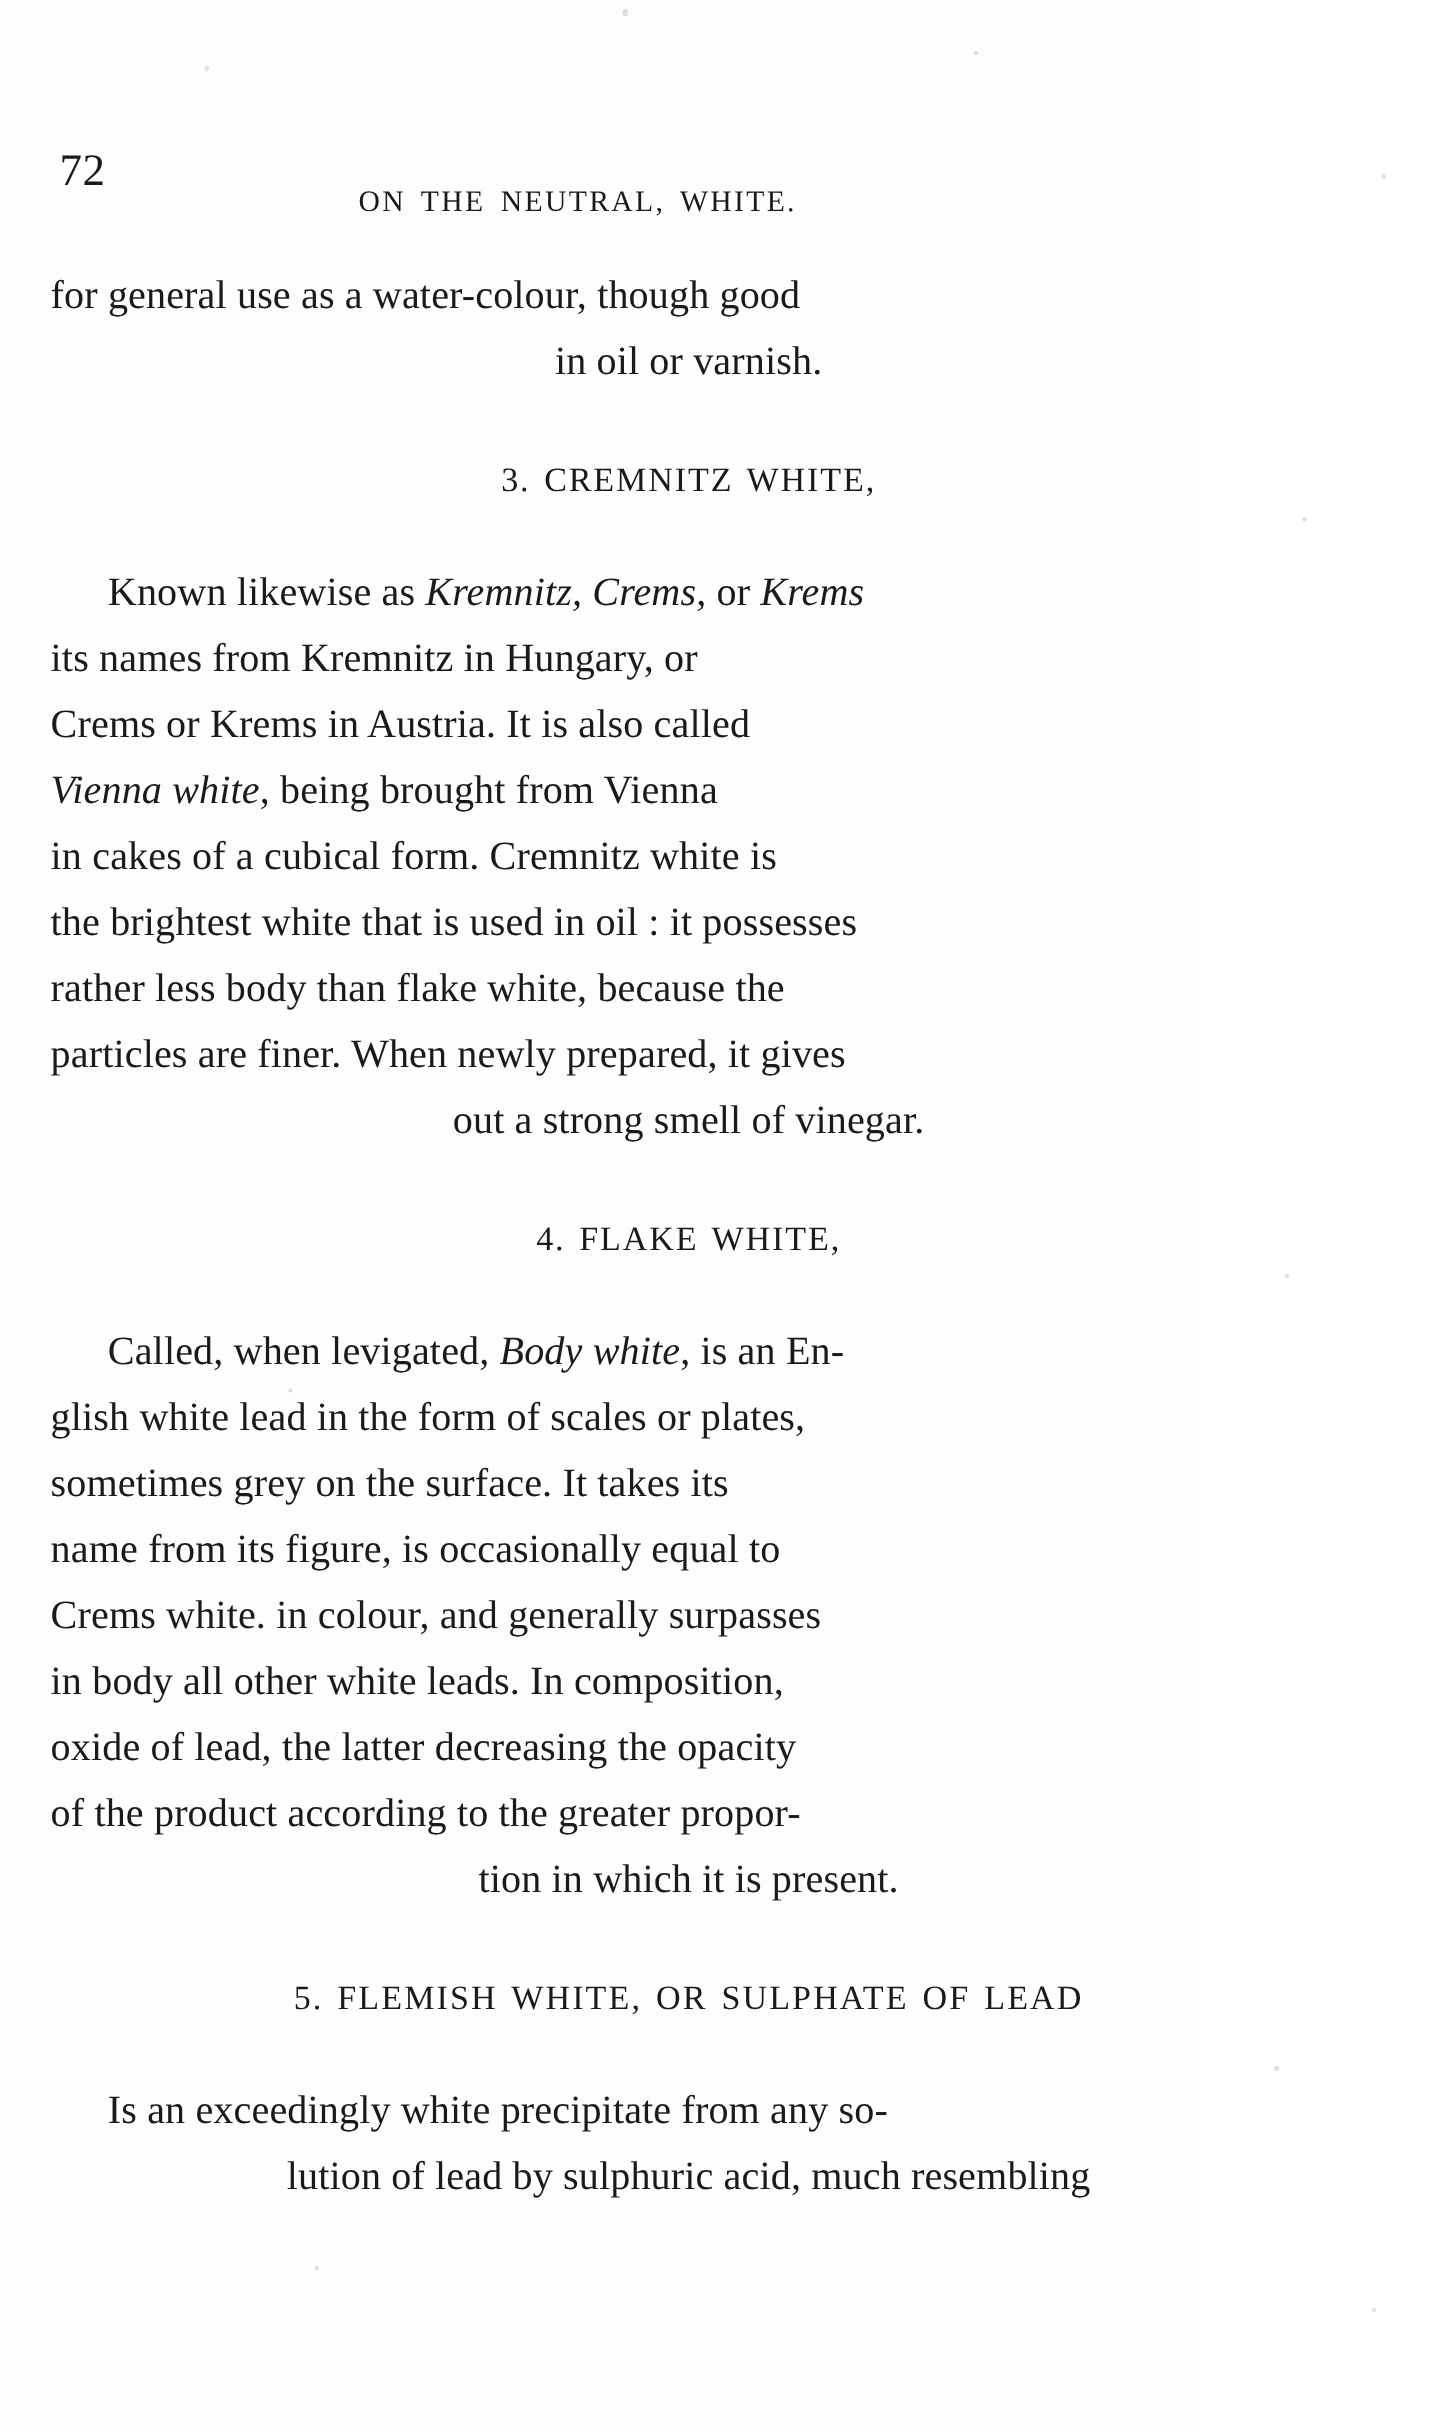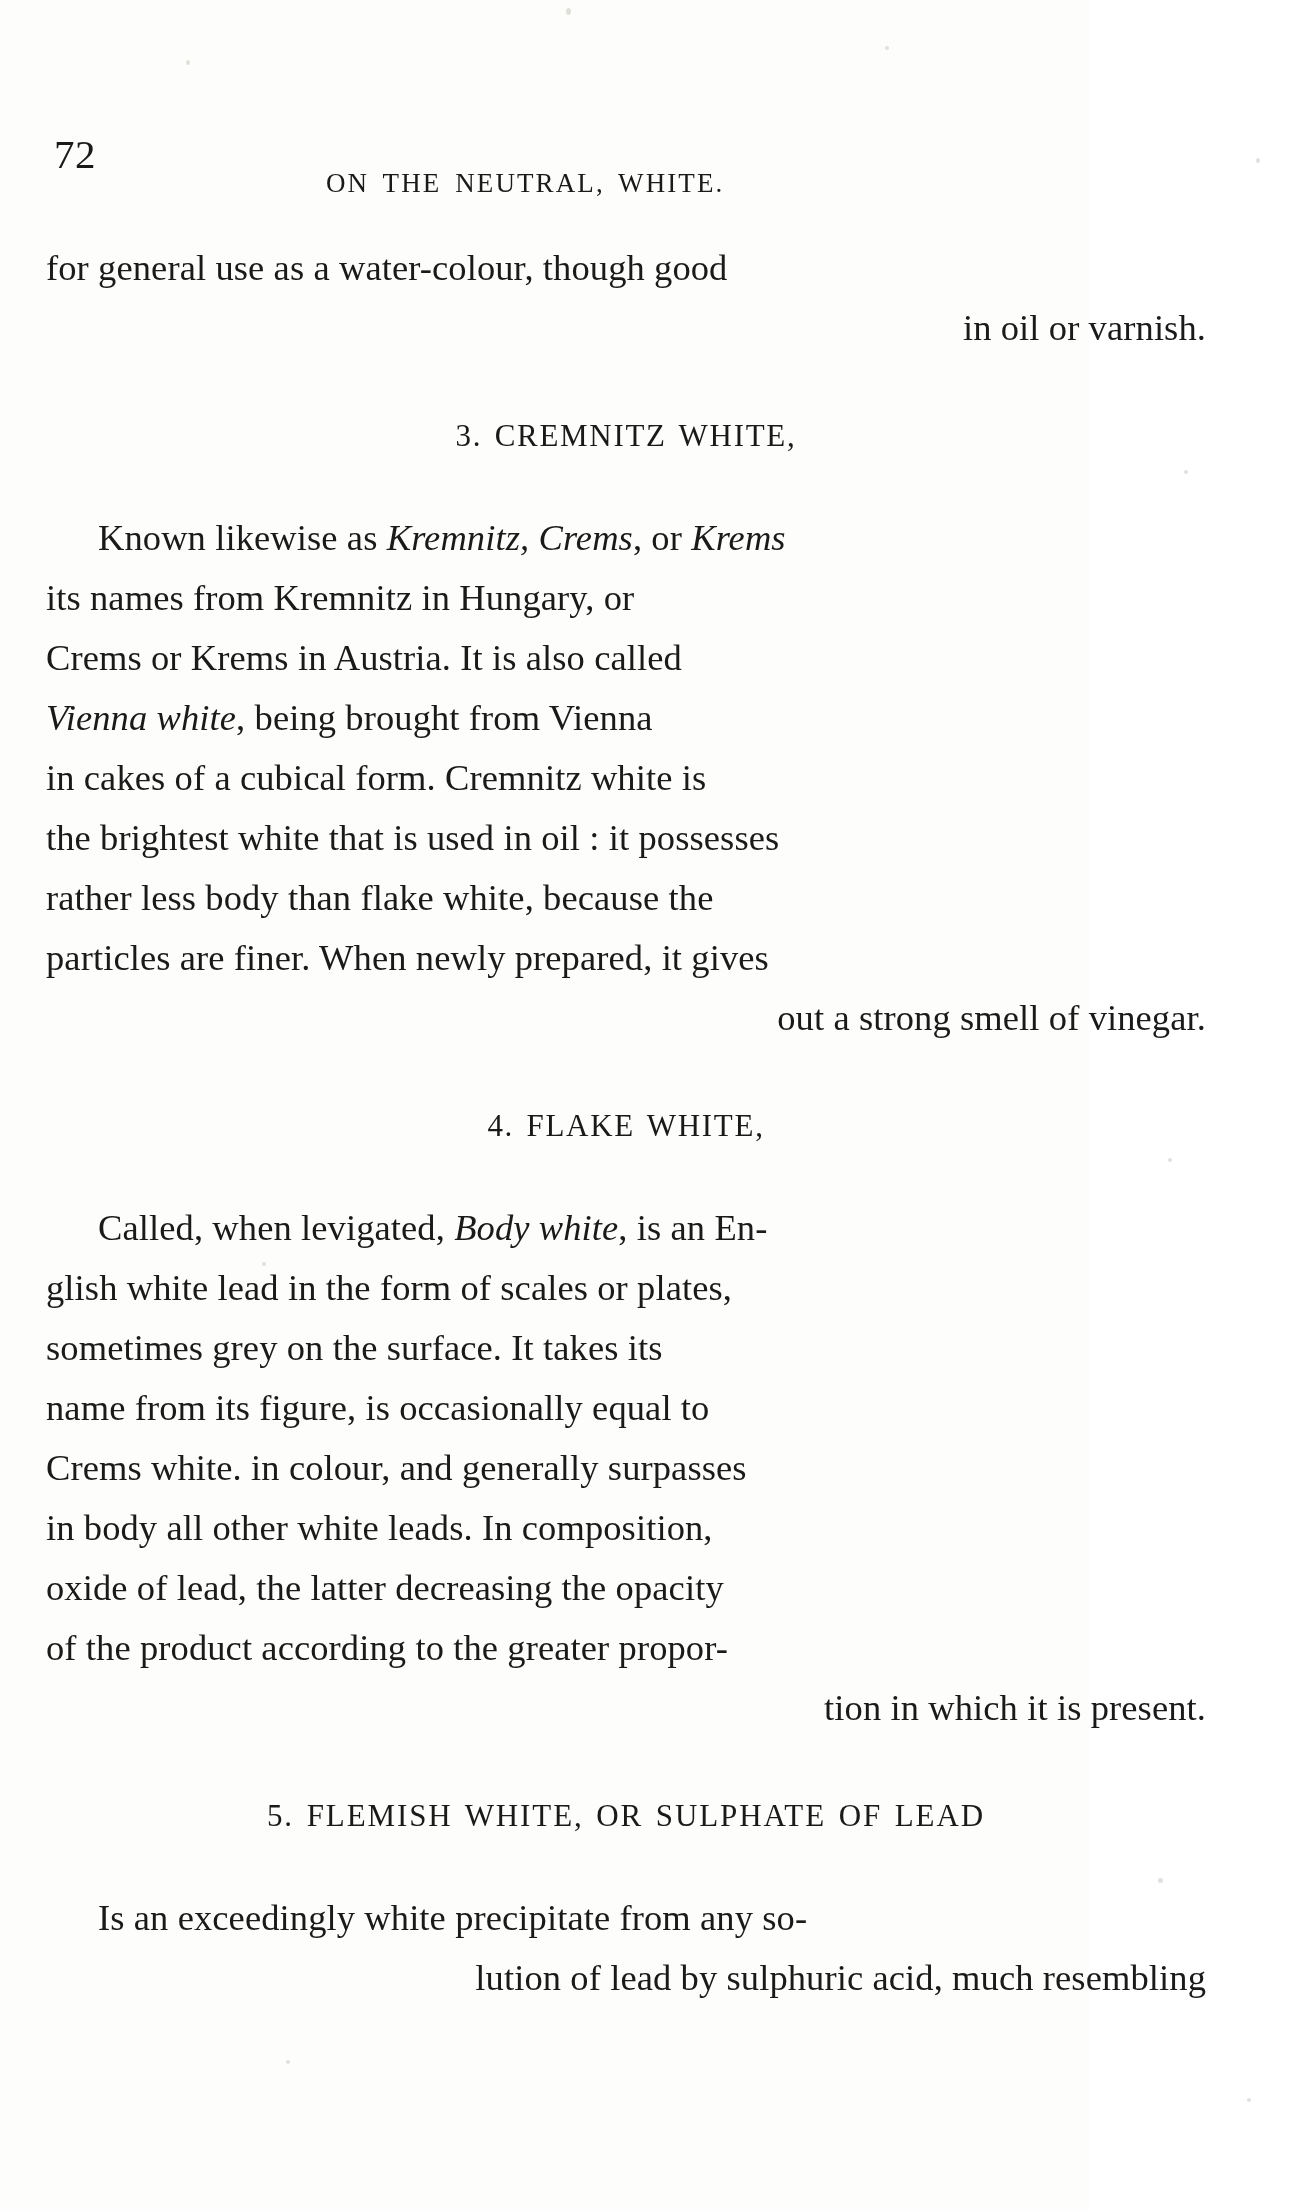--- a/index.html
+++ b/index.html
@@ -76,21 +76,21 @@
     letter-spacing: 1.7px;
     margin: 48px 0 42px 0;
     word-spacing: 3px;
   }
   .section-head.wide {
     letter-spacing: 1.9px;
   }
   .ital {
     font-style: italic;
   }
-  .nolast { text-align: right; }
+  .nolast { text-align: center; }
 </style>
 </head>
 <body>
 
 <div class="page">
 
   <span class="speck" style="left:566px;top:8px;width:5px;height:7px;"></span>
   <span class="speck" style="left:885px;top:46px;width:4px;height:4px;"></span>
   <span class="speck" style="left:186px;top:60px;width:4px;height:5px;"></span>
   <span class="speck" style="left:1256px;top:158px;width:4px;height:5px;"></span>

